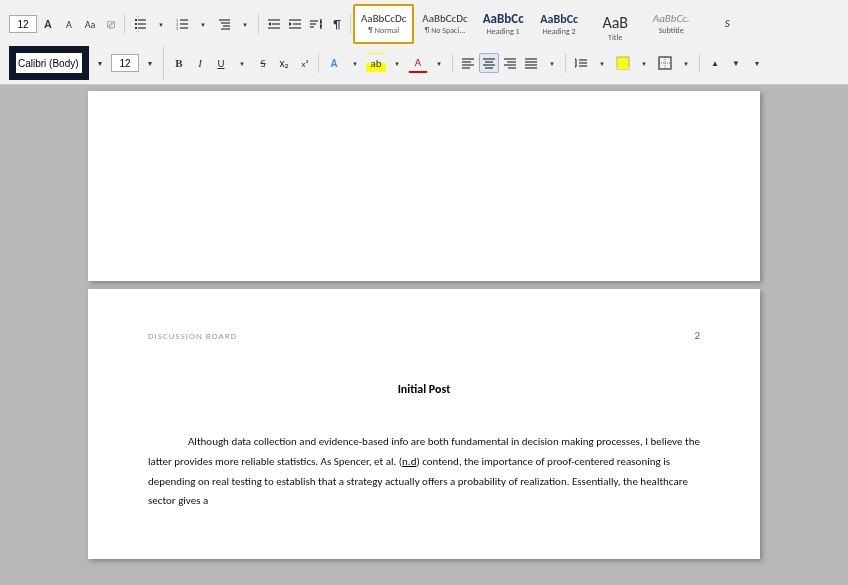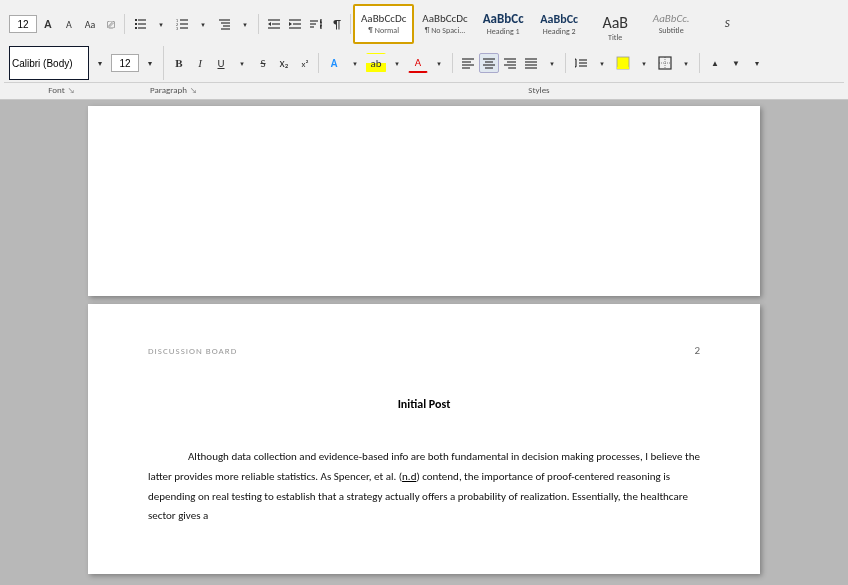--- a/index.html
+++ b/index.html
@@ -80,21 +80,21 @@
       height: 18px;
       border: 1px solid #aaa;
       font-size: 10px;
       text-align: center;
       background: white;
     }
 
     .font-name-box {
       width: 80px;
       height: 34px;
-      border: 1px solid #0f172a;
+      border: 7px solid #0f172a;
       font-size: 10px;
       background: white;
       padding-left: 2px;
     }
 
     
     .styles-gallery {
       display: flex;
       align-items: stretch;
       gap: 1px;
@@ -448,33 +448,20 @@
       <span class="tb-btn" style="font-size:7px;">▾</span>
     </div>
 
     <div class="toolbar-group" style="border-right:none;">
       <span class="tb-btn" style="font-size:8px;">▲</span>
       <span class="tb-btn" style="font-size:8px;">▼</span>
       <span class="tb-btn" style="font-size:8px;">▾</span>
     </div>
   </div>
 
-  <div class="section-labels-row">
-    <div class="section-label tl-font">
-      <span>Font</span>
-      <span class="expand-btn">↘</span>
-    </div>
-    <div class="section-label tl-paragraph">
-      <span>Paragraph</span>
-      <span class="expand-btn">↘</span>
-    </div>
-    <div class="section-label tl-styles">
-      <span>Styles</span>
-    </div>
-  </div>
 </div>
 
 <div class="doc-area">
 
   <div class="page page-upper">
   </div>
 
   <div class="page page-lower">
     <div class="page-content">
       <div class="page-header-row">

